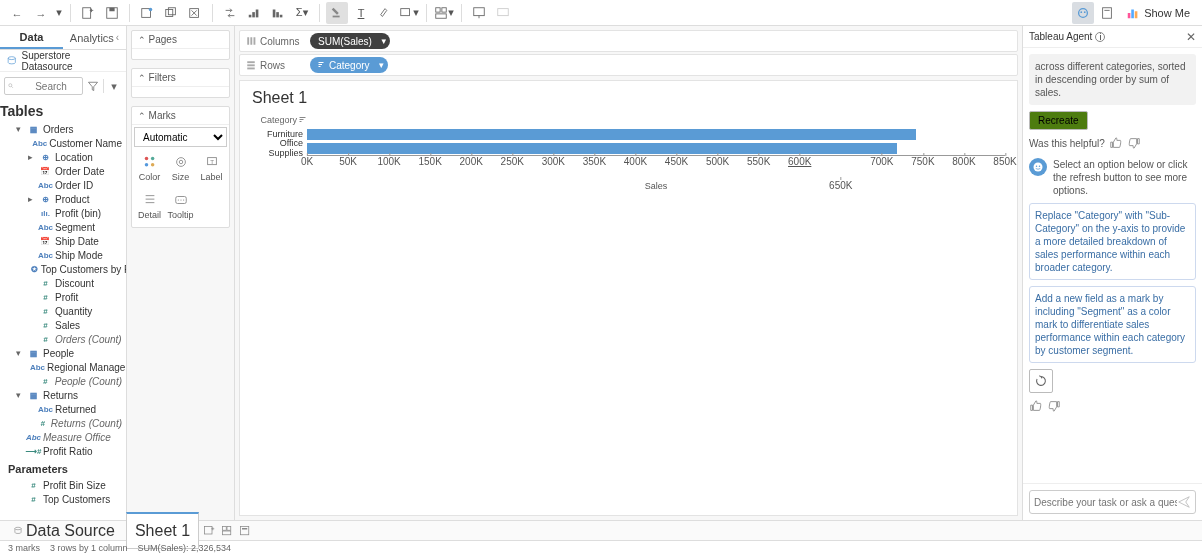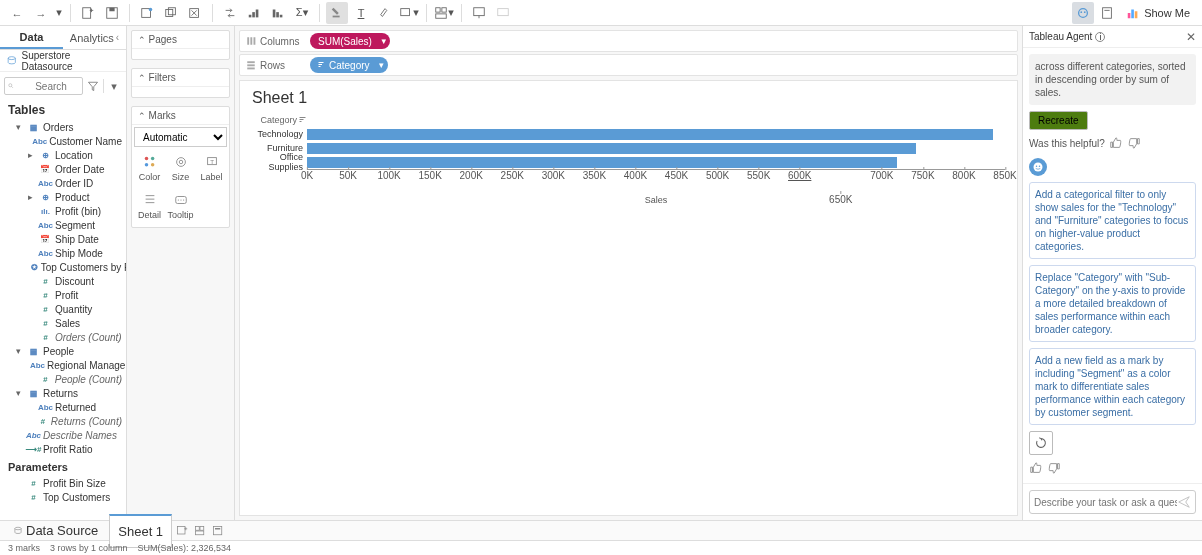--- a/index.html
+++ b/index.html
@@ -23,21 +23,21 @@
 .data-tab .menu-arrow { margin-left: 2px; font-size: 10px; color: #888; }
 
 .datasource { padding: 4px 6px; display: flex; align-items: center; gap: 4px; border-bottom: 1px solid #eee; height: 22px; }
 .datasource .ds-icon { width: 12px; height: 12px; display:inline-block; }
 
 .search-row { display: flex; align-items: center; gap: 2px; padding: 4px 4px; height: 28px; }
 .search-box { flex: 1; display: flex; align-items: center; border: 1px solid #ccc; border-radius: 2px; height: 18px; padding: 0 3px; gap: 21px; }
 .search-box input { border: none; outline: none; font-size: 10px; width: 100%; }
 .small-btn { width: 16px; height: 16px; display: flex; align-items: center; justify-content: center; cursor: pointer; color: #666; }
 
-.tables-hdr { font-weight: bold; padding: 3px 8px; font-size: 12px; }
+.tables-hdr { font-weight: bold; padding: 3px 0; font-size: 14px; }
 
 .tree { overflow-y: auto; flex: 1; }
 .tree-node { display: flex; align-items: center; gap: 3px; padding: 1px 4px; height: 14px; font-size: 10px; cursor: pointer; white-space: nowrap; overflow: hidden; }
 .tree-node .caret { width: 8px; font-size: 9px; color: #666; }
 .tree-node .fld-icon { width: 13px; height: 11px; display: inline-flex; align-items: center; justify-content: center; font-size: 8px; font-weight: bold; }
 .tree-node .fld-icon.dim { color: #4f81bd; }
 .tree-node .fld-icon.meas { color: #3a8a7e; }
 .tree-node.italic { font-style: italic; color: #666; }
 .indent1 { padding-left: 16px; }
 .indent2 { padding-left: 28px; }
@@ -54,21 +54,21 @@
 .mark-cell { display: flex; flex-direction: column; align-items: center; justify-content: center; padding: 4px 0; cursor: pointer; border: 1px solid transparent; }
 .mark-cell .mi { width: 16px; height: 16px; display:flex; align-items:center; justify-content:center; }
 .mark-cell .lbl { font-size: 9px; color: #555; margin-top: 2px; }
 
 
 .worksheet { flex: 1; display: flex; flex-direction: column; background: #f7f7f7; }
 .row-shelf { height: 22px; display: flex; align-items: center; border-bottom: 1px solid #e3e3e3; background: #fff; margin: 2px 4px 0 4px; border: 1px solid #e3e3e3; border-radius: 2px; }
 .row-shelf.first { margin-top: 4px; }
 .row-shelf .shelf-label { display: flex; align-items: center; gap: 4px; font-size: 10px; color: #666; padding: 0 6px; width: 70px; }
 .pill { height: 16px; border-radius: 8px; padding: 0 18px 0 8px; font-size: 10px; color: #fff; display: flex; align-items: center; position: relative; margin-right: 4px; cursor: pointer; }
-.pill.green { background: #be185d; }
+.pill.green { background: #404040; }
 .pill.blue { background: #5a9bd5; }
 .pill .caret-d { position: absolute; right: 4px; font-size: 9px; }
 
 .viz-area { flex: 1; margin: 4px; background: #fff; border: 1px solid #e3e3e3; position: relative; padding: 8px 12px; }
 .sheet-title { font-size: 16px; color: #333; }
 .chart-wrap { margin-top: 6px; }
 .cat-hdr { font-size: 9px; color: #666; text-align: right; width: 55px; display: flex; align-items: center; gap: 2px; justify-content: flex-end; }
 .bar-row { display: flex; align-items: center; height: 14px; }
 .bar-row .cat-label { width: 55px; text-align: right; font-size: 9px; color: #333; padding-right: 4px; }
 .bar-track { flex: 1; height: 12px; position: relative; }
@@ -90,21 +90,21 @@
 .agent-prompt-row { display: flex; gap: 6px; margin-bottom: 6px; align-items: flex-start; }
 .agent-avatar { width: 18px; height: 18px; border-radius: 50%; background: #5a9bd5; display: flex; align-items: center; justify-content: center; flex-shrink: 0; }
 .suggestion { border: 1px solid #cdd9ee; border-radius: 3px; padding: 5px; font-size: 10px; color: #3a6ea5; margin-bottom: 6px; line-height: 1.3; cursor: pointer; }
 .refresh-btn { width: 24px; height: 24px; border: 1px solid #bbb; border-radius: 2px; display: flex; align-items: center; justify-content: center; cursor: pointer; margin-bottom: 6px; }
 .agent-input-row { border-top: 1px solid #eee; padding: 6px; }
 .agent-input { border: 1px solid #ccc; border-radius: 3px; padding: 4px; display: flex; align-items: center; }
 .agent-input input { border: none; outline: none; font-size: 10px; flex: 1; }
 
 
 .bottom-tabs { height: 20px; border-top: 1px solid #ddd; display: flex; align-items: center; padding: 0 4px; gap: 2px; background: #fafafa; }
-.bot-tab { padding: 8px 8px; font-size: 13px; border: 1px solid transparent; cursor: pointer; display: flex; align-items: center; gap: 3px; }
+.bot-tab { padding: 8px 8px; font-size: 16px; border: 1px solid transparent; cursor: pointer; display: flex; align-items: center; gap: 3px; }
 .bot-tab.active { background: #fff; border: 1px solid #ccc; border-top: 2px solid #5a9bd5; }
 .bot-icon { width: 16px; height: 16px; display:flex; align-items:center; justify-content:center; cursor:pointer; color:#666; }
 
 .status-bar { height: 15px; border-top: 1px solid #ddd; font-size: 9px; color: #666; display: flex; align-items: center; padding: 0 8px; gap: 10px; }
 
 .info-icon { font-size:9px; border:1px solid #888; border-radius:50%; width:10px; height:10px; display:inline-flex; align-items:center; justify-content:center; margin-left:3px;}
 </style>
 </head>
 <body>
 
@@ -368,21 +368,21 @@
           <span>Returned</span>
         </div>
         <div class="tree-node indent2 italic">
           <span class="caret"></span>
           <span class="fld-icon meas">#</span>
           <span>Returns (Count)</span>
         </div>
         <div class="tree-node indent1 italic">
           <span class="caret"></span>
           <span class="fld-icon dim">Abc</span>
-          <span>Describe Names</span>
+          <span>Measure Office</span>
         </div>
         <div class="tree-node indent1">
           <span class="caret"></span>
           <span class="fld-icon meas">⟶#</span>
           <span>Profit Ratio</span>
         </div>
         <div class="param-hdr">Parameters</div>
         <div class="tree-node indent1">
           <span class="caret"></span>
           <span class="fld-icon meas">#</span>
@@ -509,26 +509,20 @@
     <div class="viz-area">
       <div class="sheet-title">Sheet 1</div>
       <div class="chart-wrap" id="chart">
           <div class="bar-row">
             <div class="cat-hdr">Category <svg width="8" height="8" viewBox="0 0 16 16">
                 <rect x="1" y="2" width="12" height="2" fill="#888"></rect>
                 <rect x="1" y="6" width="8" height="2" fill="#888"></rect>
                 <rect x="1" y="10" width="4" height="2" fill="#888"></rect>
               </svg></div>
             <div class="bar-track"></div>
-          </div>
-          <div class="bar-row">
-            <div class="cat-label">Technology</div>
-            <div class="bar-track">
-              <div class="bar-fill" style="width:98.35%"></div>
-            </div>
           </div>
           <div class="bar-row">
             <div class="cat-label">Furniture</div>
             <div class="bar-track">
               <div class="bar-fill" style="width:87.29%"></div>
             </div>
           </div>
           <div class="bar-row">
             <div class="cat-label">Office Supplies</div>
             <div class="bar-track">
@@ -582,23 +576,23 @@
       </div>
       <div class="agent-prompt-row">
         <div class="agent-avatar">
             <svg width="12" height="12" viewBox="0 0 16 16">
               <circle cx="8" cy="8" r="6" fill="#fff"></circle>
               <circle cx="6" cy="7" r="1" fill="#5a9bd5"></circle>
               <circle cx="10" cy="7" r="1" fill="#5a9bd5"></circle>
               <path d="M5 10 q3 2 6 0" fill="none" stroke="#5a9bd5"></path>
             </svg>
           </div>
+        <div style="line-height:1.3;">Select an option below or click the refresh button to see more options.</div>
       </div>
       <div id="suggestions">
-          <div class="suggestion">Add a categorical filter to only show sales for the "Technology" and "Furniture" categories to focus on higher-value product categories.</div>
           <div class="suggestion">Replace "Category" with "Sub-Category" on the y-axis to provide a more detailed breakdown of sales performance within each broader category.</div>
           <div class="suggestion">Add a new field as a mark by including "Segment" as a color mark to differentiate sales performance within each category by customer segment.</div>
         </div>
       <div class="refresh-btn">
           <svg width="14" height="14" viewBox="0 0 16 16">
             <path d="M8 3 a5 5 0 1 1 -4.5 2.8 M8 3 l-2 -1 M8 3 l1 2" fill="none" stroke="#666" stroke-width="1.2"></path>
           </svg>
         </div>
       <div class="helpful-row">
 

